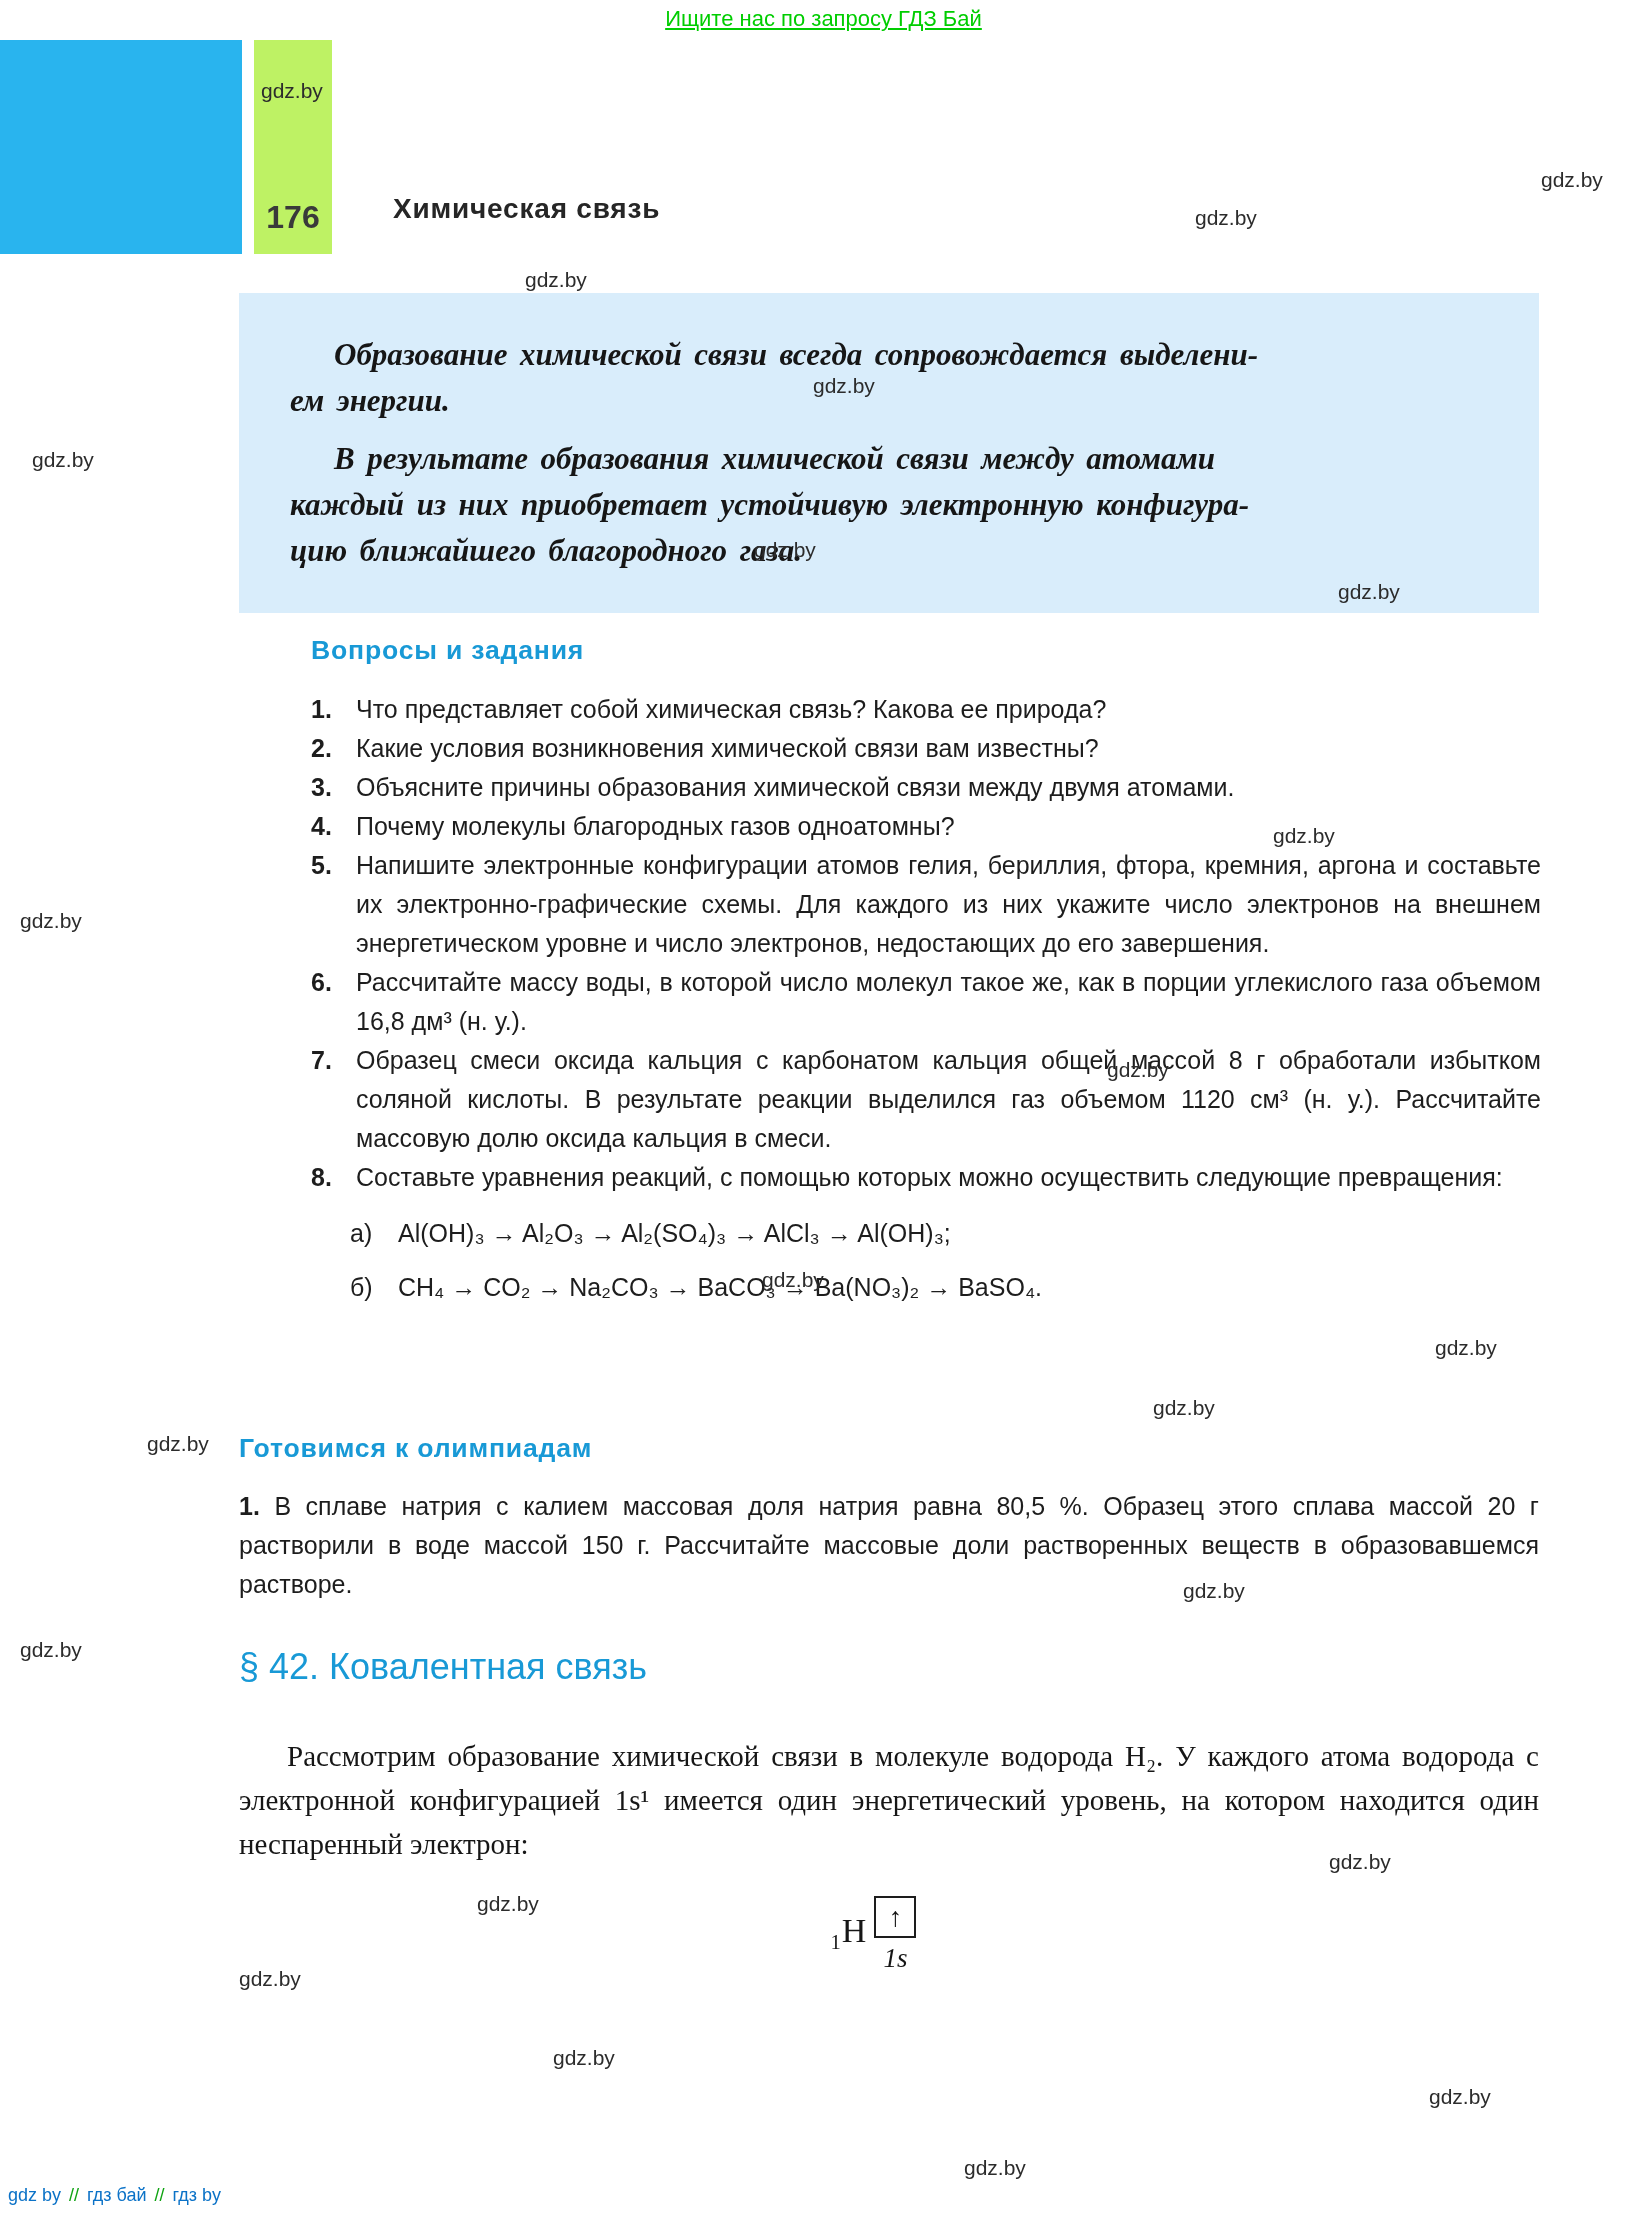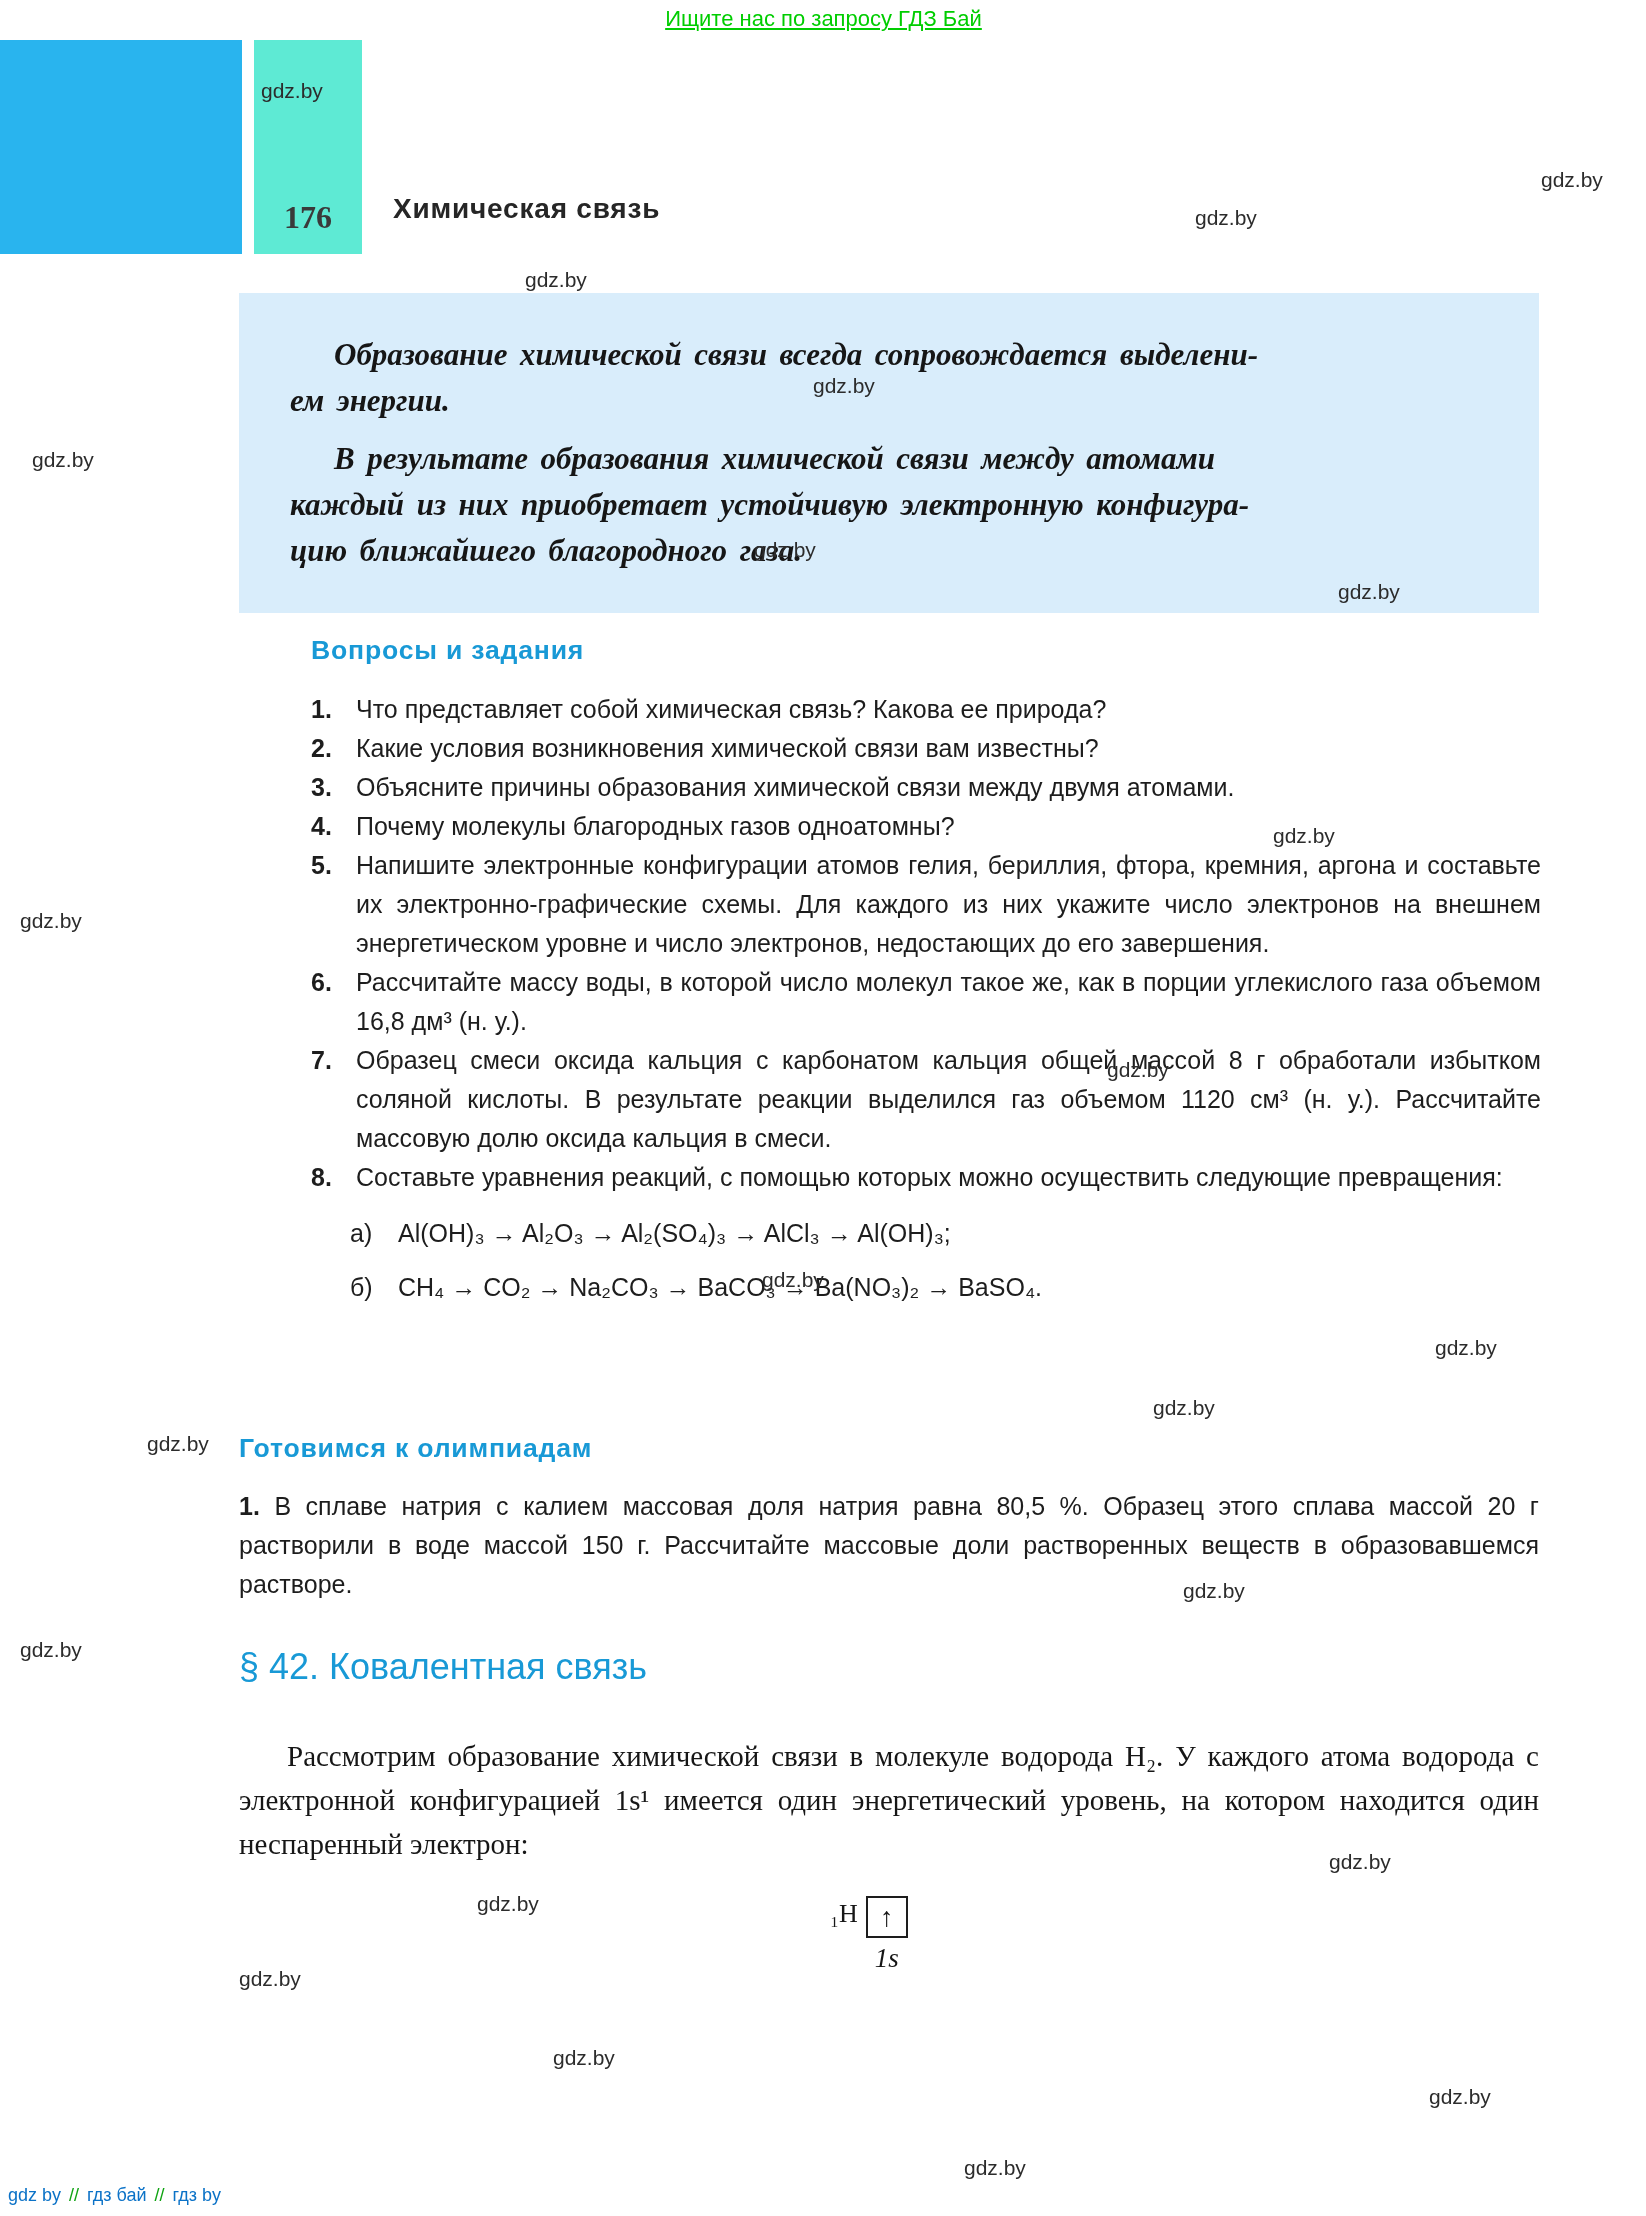--- a/index.html
+++ b/index.html
@@ -12,21 +12,21 @@
   }
   *{box-sizing:border-box}
   html,body{margin:0;padding:0}
   body{
     width:1647px;height:2216px;position:relative;background:#ffffff;
     font-family:"Liberation Sans",sans-serif;color:#1d1d1d;overflow:hidden;
   }
   .banner{position:absolute;top:6.4px;left:0;width:100%;text-align:center;
     color:var(--banner-green);font-size:22px;text-decoration:underline;}
   .cyan-block{position:absolute;left:0;top:40px;width:242px;height:214px;background:var(--cyan-block);}
-  .gray-strip{position:absolute;left:254px;top:40px;width:108px;height:214px;background:#5eead4;font-family:Liberation Serif, serif;}
+  .gray-strip{position:absolute;left:254px;top:40px;width:78px;height:214px;background:#bef264;}
   .page-number{position:absolute;bottom:17.7px;left:0;width:100%;text-align:center;
     font-size:32px;font-weight:bold;color:#3a3a3a;}
   .page-title{position:absolute;left:393px;top:193px;font-size:28px;font-weight:bold;
     color:#262626;letter-spacing:0.8px;}
   .highlight-box{position:absolute;left:239px;top:293px;width:1300px;min-height:278px;
     background:var(--highlight-bg);padding:27px 39px;
     font-family:"Liberation Serif",serif;font-style:italic;font-size:31px;line-height:46px;color:#161616;}
   .highlight-box p{margin:12px;white-space:pre-wrap;text-indent:44px;word-spacing:4.8px;font-weight:bold;}
   .questions{position:absolute;left:311px;top:635px;width:1230px;}
   .blue-heading{color:var(--accent-blue);font-size:26.6px;font-weight:bold;margin:0;letter-spacing:0.8px;}
@@ -38,21 +38,21 @@
   .eq-label{flex:0 0 48px;}
   .olympiad{position:absolute;left:239px;top:1433px;width:1300px;}
   .olympiad .body{margin-top:22.6px;font-size:25px;line-height:39px;text-align:justify;}
   .q-num-inline{font-weight:bold;}
   .section42{position:absolute;left:239px;top:1646px;width:1300px;}
   .section42 h2{color:var(--accent-blue);font-size:36px;font-weight:normal;margin:0;}
   .section42 .body{margin-top:46px;font-family:"Liberation Serif",serif;font-size:29px;line-height:44px;
     text-align:justify;text-indent:48px;color:#161616;}
   .diagram{position:absolute;left:830px;top:1896px;display:flex;align-items:flex-start;
     font-family:"Liberation Serif",serif;color:#161616;}
-  .diagram-element{font-size:26px;margin-top:3px;}
+  .diagram-element{font-size:34px;margin-top:16px;}
   .orbital-col{display:flex;flex-direction:column;align-items:center;margin-left:8px;}
   .orbital-box{width:42px;height:42px;border:2.4px solid #1d1d1d;display:flex;
     align-items:center;justify-content:center;font-size:27px;}
   .orbital-label{font-style:italic;font-size:27px;margin-top:4.8px;}
   .footer{position:absolute;bottom:9.7px;left:0;width:100%;text-align:left;font-size:18px;}
   .footer a{color:var(--footer-blue);text-decoration:none;margin:0 8px;cursor:pointer;}
   .footer .sep{color:var(--footer-green);}
   #watermark-layer{position:absolute;left:0;top:0;width:100%;height:100%;pointer-events:none;padding-left:39px;}
   .wm{position:absolute;font-size:21px;color:#2c2c2c;white-space:nowrap;}
 </style>

